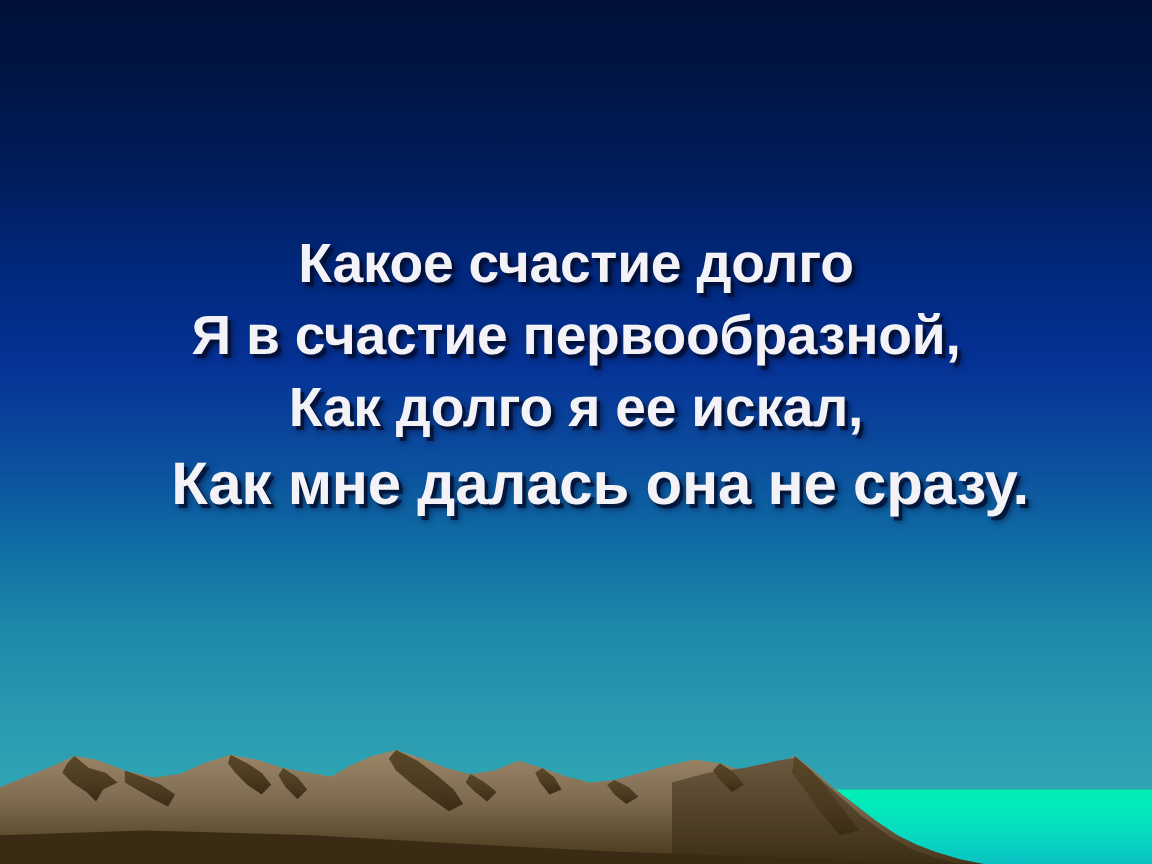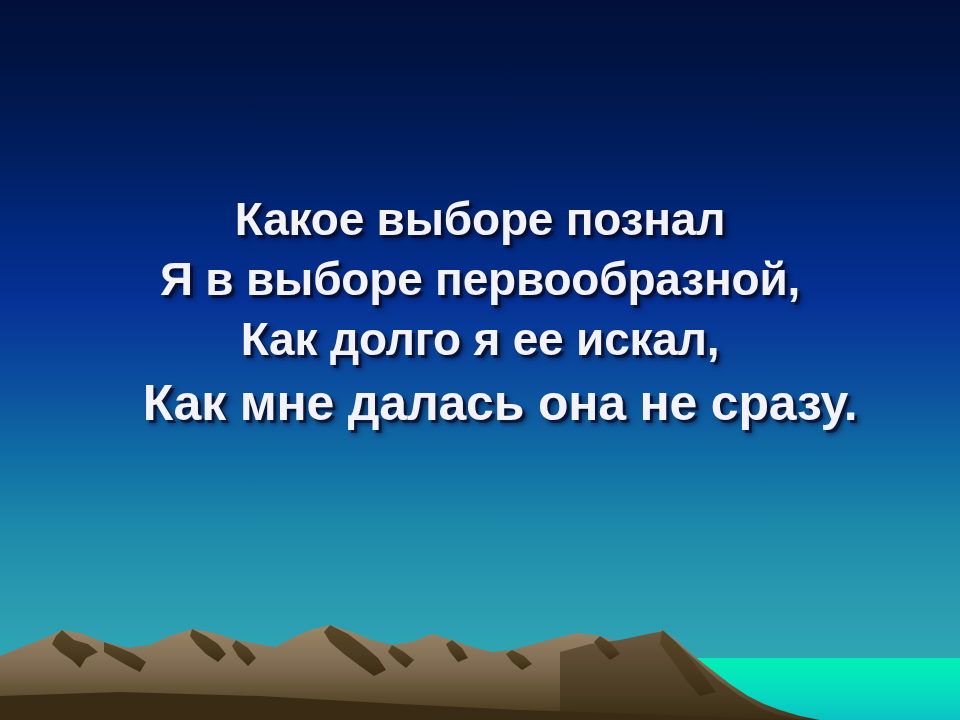--- a/index.html
+++ b/index.html
@@ -158,19 +158,19 @@
         <path d="M662,30 L676,42 L690,58 L704,76 L716,92 L700,96 L686,80
                  L672,60 L660,44 Z"></path>
       </g>
 
       <path fill="#3a2c14" d="M0,96 L120,92 L260,96 L400,104 L520,110 L640,114 L740,118
                L820,120 L0,120 Z"></path>
     </svg>
   </div>
 
   <div class="poem">
-    <span class="line l1">Какое выборе познал</span>
-    <span class="line l2">Я в выборе первообразной,</span>
+    <span class="line l1">Какое счастие долго</span>
+    <span class="line l2">Я в счастие первообразной,</span>
     <span class="line l3">Как долго я ее искал,</span>
     <span class="line l4">Как мне далась она не сразу.</span>
   </div>
 
 </div>
 
 </body></html>

